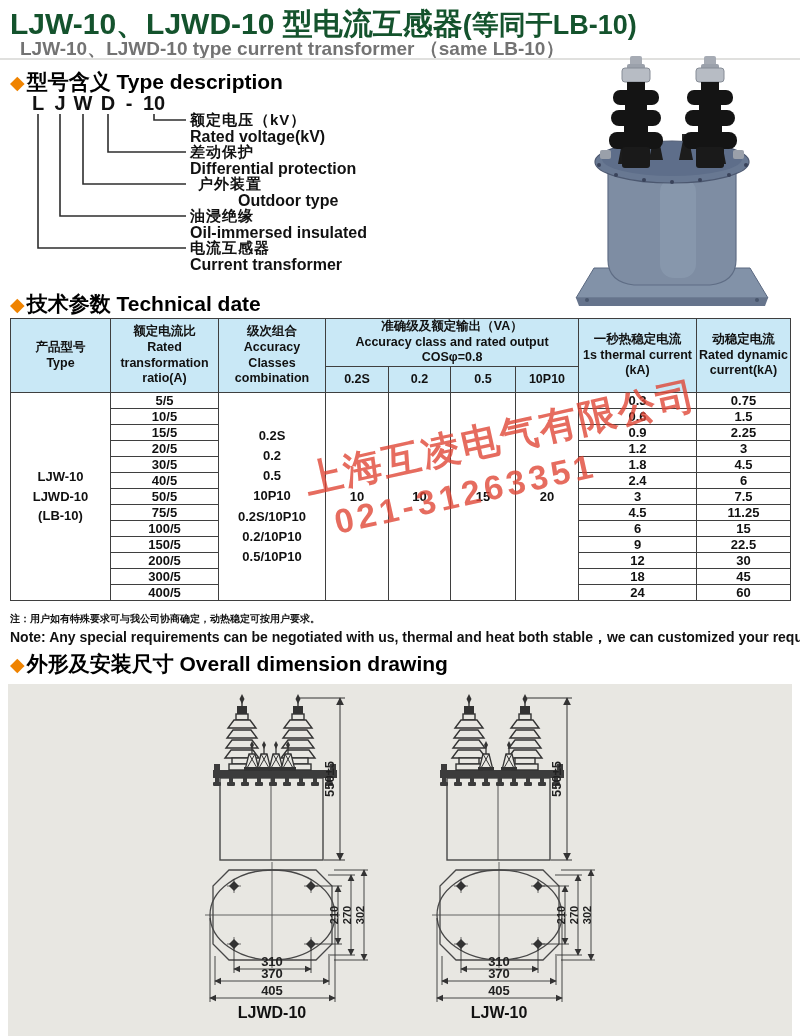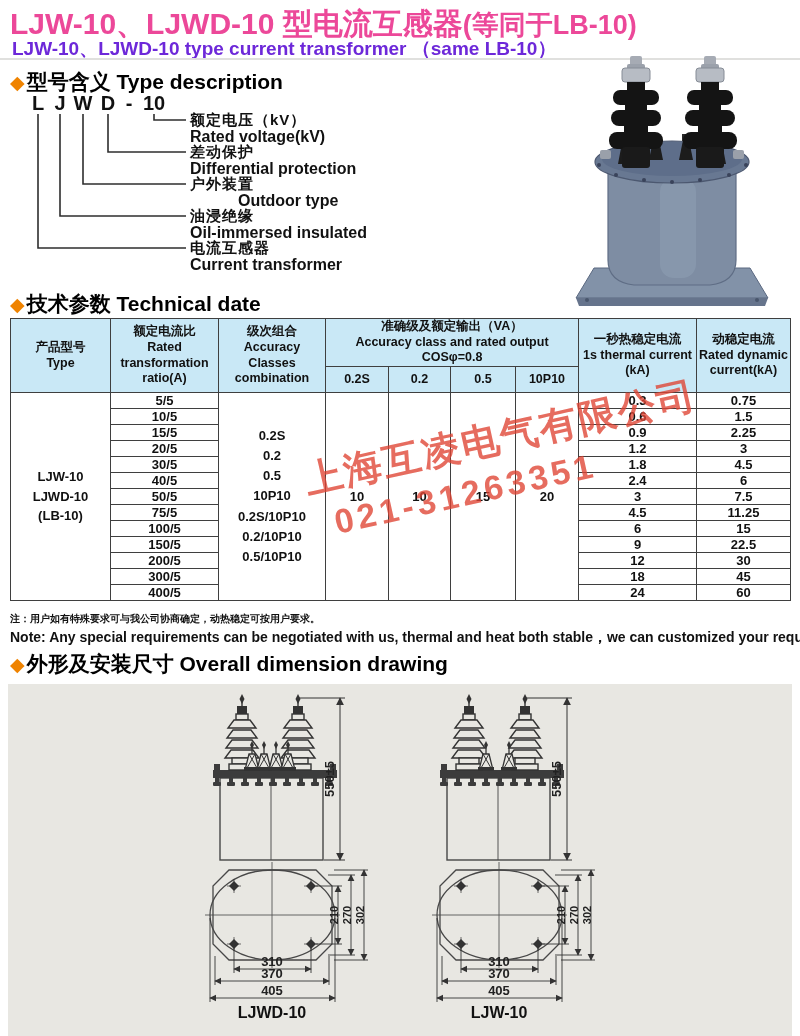--- a/index.html
+++ b/index.html
@@ -1,23 +1,23 @@
 <!DOCTYPE html>
 <html><head>
 <meta charset="utf-8">
 <style>
   html,body{margin:0;padding:0;background:#fff;}
   .page{position:relative;width:800px;height:1036px;background:#ffffff;overflow:hidden;
         font-family:"Liberation Sans","DejaVu Sans",sans-serif;color:#111;}
   .abs{position:absolute;}
 
   
-  .title{left:10px;top:4px;font-size:30px;font-weight:bold;color:#ec4899;white-space:nowrap;letter-spacing:0px;}
+  .title{left:10px;top:4px;font-size:30px;font-weight:bold;color:#14532d;white-space:nowrap;letter-spacing:0px;}
   .title .paren{font-size:27px;}
-  .subtitle{left:12px;top:36px;font-size:19px;font-weight:bold;color:#6d28d9;white-space:nowrap;}
+  .subtitle{left:20px;top:36px;font-size:19px;font-weight:bold;color:#737373;white-space:nowrap;}
   .hr-light{left:0;top:58px;width:800px;height:2px;background:#e0e0de;}
 
   
   .sec{font-size:21px;font-weight:bold;color:#000;white-space:nowrap;}
   .diamond{color:#ef8300;font-size:19px;margin-right:2px;}
 
   
   .code-letter{position:absolute;top:92px;transform:translateX(-50%);font-size:20px;font-weight:bold;}
   .tree-label-zh{position:absolute;left:190px;font-size:15px;font-weight:bold;letter-spacing:1px;white-space:nowrap;}
   .tree-label-en{position:absolute;left:190px;font-size:16px;font-weight:bold;white-space:nowrap;}
@@ -73,21 +73,21 @@
       <polyline points="83,34 83,104 186,104"></polyline>
       <polyline points="60,34 60,136 186,136"></polyline>
       <polyline points="38,34 38,168 186,168"></polyline>
     </g>
   </svg>
 
   <div class="tree-label-zh" style="top:111px;">额定电压（kV）</div>
   <div class="tree-label-en" style="top:128px;">Rated voltage(kV)</div>
   <div class="tree-label-zh" style="top:143px;">差动保护</div>
   <div class="tree-label-en" style="top:160px;">Differential protection</div>
-  <div class="tree-label-zh" style="top:175px;">户外装置</div>
+  <div class="tree-label-zh" style="top:175px;margin-left:8px;">户外装置</div>
   <div class="tree-label-en" style="top:192px;margin-left:48px;">Outdoor type</div>
   <div class="tree-label-zh" style="top:207px;">油浸绝缘</div>
   <div class="tree-label-en" style="top:224px;">Oil-immersed insulated</div>
   <div class="tree-label-zh" style="top:239px;">电流互感器</div>
   <div class="tree-label-en" style="top:256px;">Current transformer</div>
 
   <svg class="abs" style="left:572px;top:56px;" width="200" height="258" viewBox="0 0 200 258">
 
     <g>
       <polygon points="22,212 178,212 196,242 4,242" fill="#8292a8" stroke="#5a6880" stroke-width="1"></polygon>

